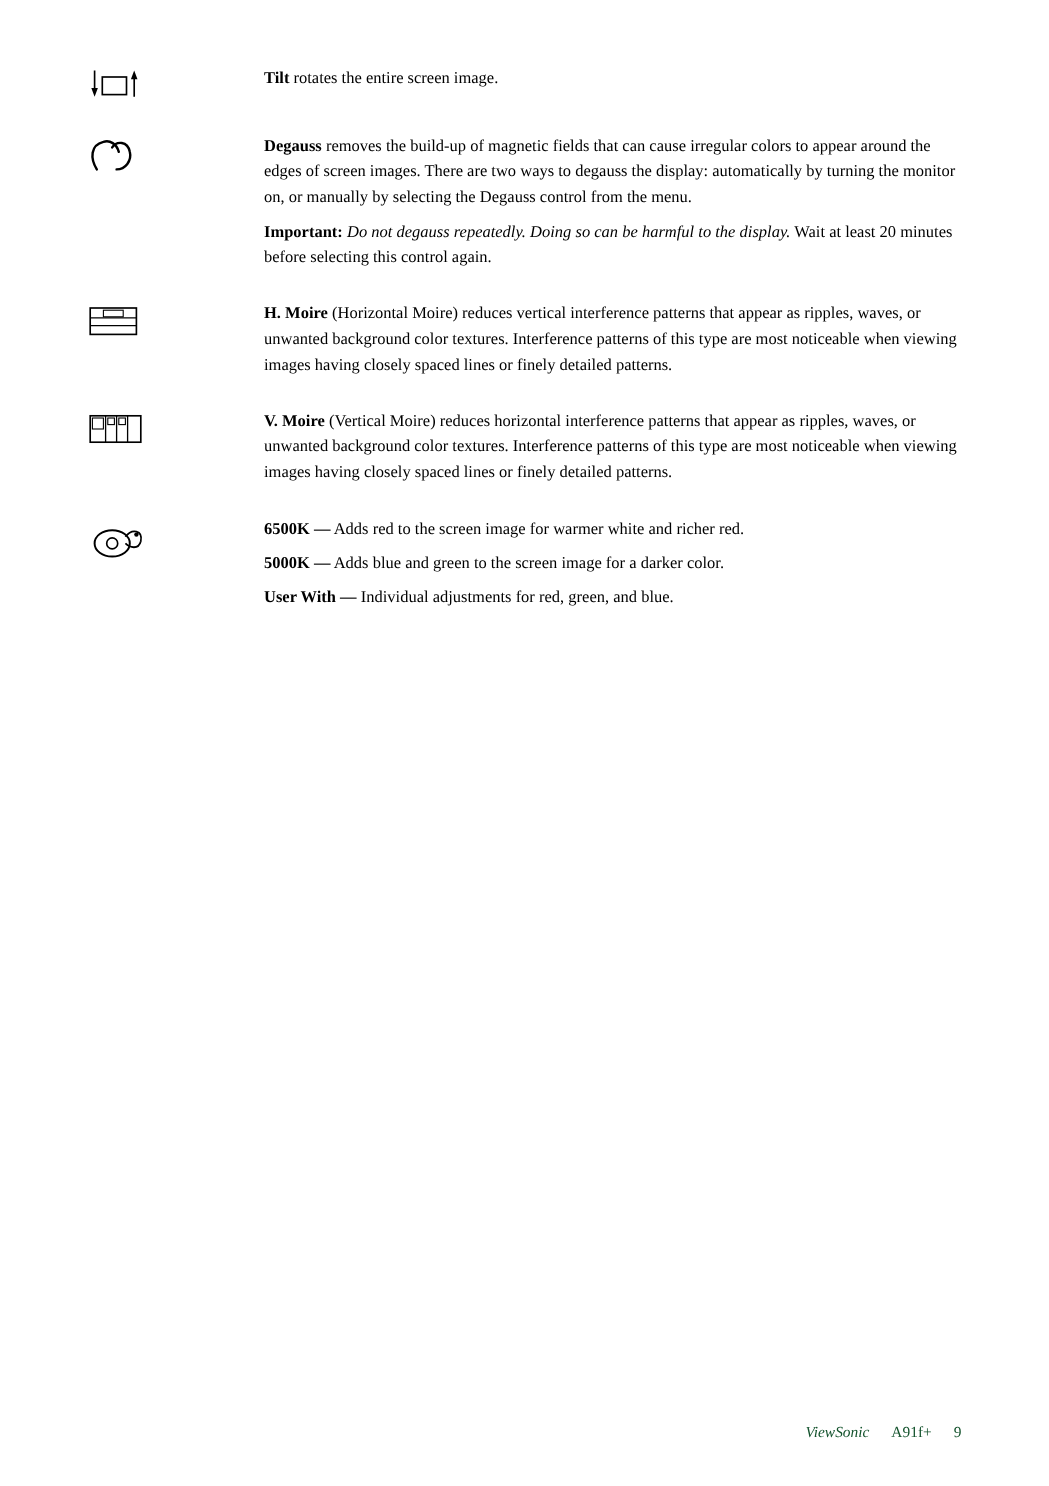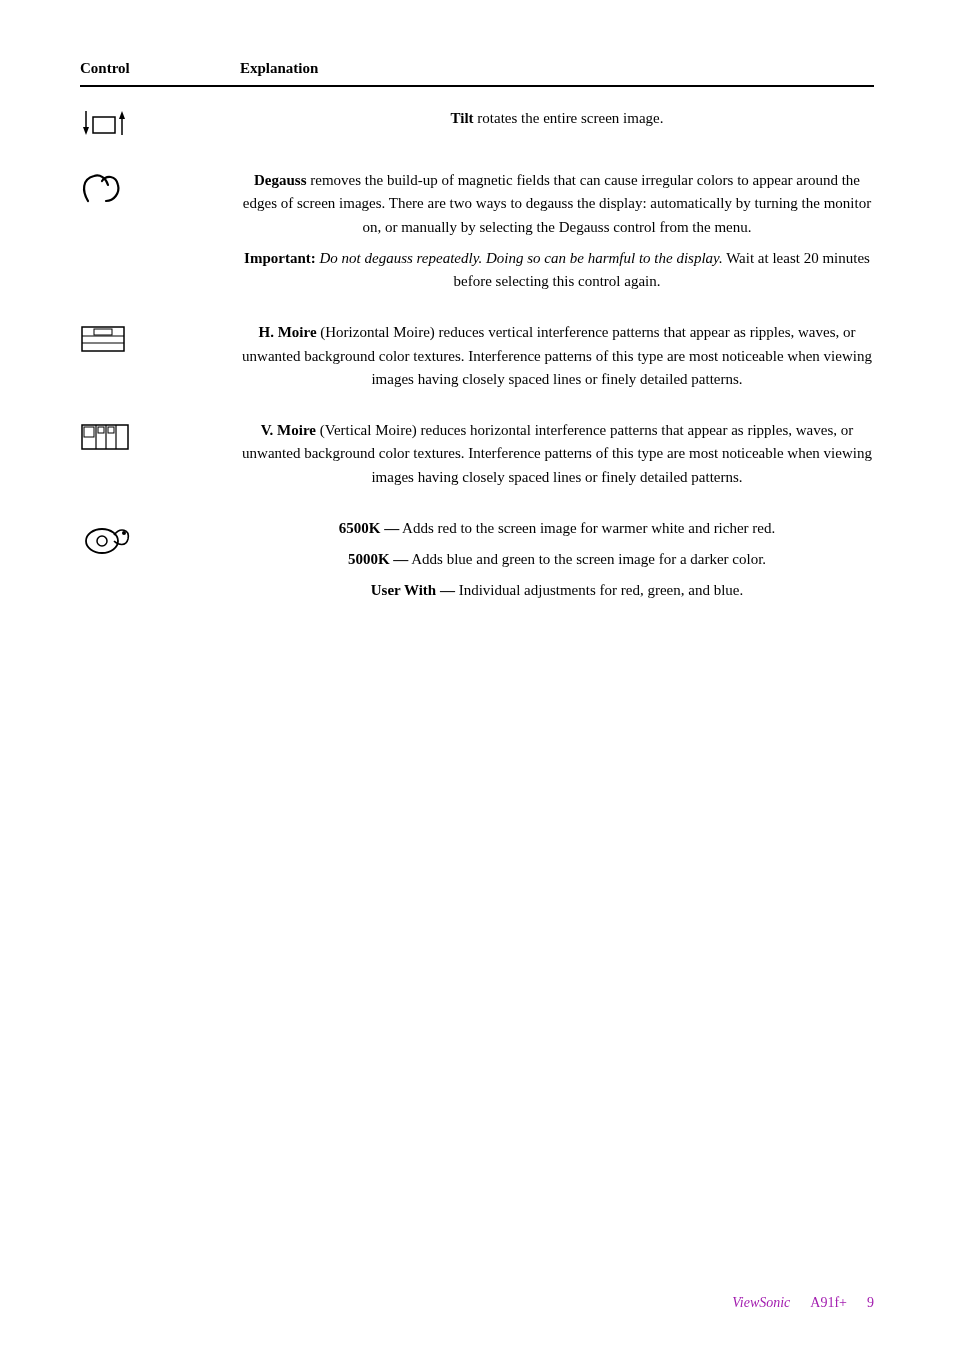--- a/index.html
+++ b/index.html
@@ -47,52 +47,47 @@
       justify-content: flex-start;
       padding-top: 2px;
     }
     .icon-cell svg {
       display: block;
     }
     .text-cell {
       flex: 1;
       font-size: 15px;
       line-height: 1.55;
-      text-align: center;
     }
     .text-cell p {
       margin-bottom: 8px;
     }
     .text-cell p:last-child {
       margin-bottom: 0;
     }
     .footer {
       position: absolute;
       bottom: 40px;
       right: 80px;
       font-size: 14px;
-      color: #a21caf;
+      color: #14532d;
       display: flex;
       gap: 20px;
       font-style: italic;
     }
     .footer-brand { font-style: italic; }
     .footer-model { font-style: normal; }
     .footer-page { font-style: normal; }
     b { font-weight: bold; }
     i { font-style: italic; }
   </style>
 </head>
 <body>
 <div class="page">
 
-  <div class="header-row">
-    <div class="header-control">Control</div>
-    <div class="header-explanation">Explanation</div>
-  </div>
 
   <div class="content-row">
     <div class="icon-cell">
 
       <svg width="52" height="32" viewBox="0 0 52 32">
 
         <line x1="6" y1="2" x2="6" y2="22" stroke="#000" stroke-width="1.5"></line>
         <polygon points="3,18 6,26 9,18" fill="#000"></polygon>
 
         <rect x="13" y="8" width="22" height="16" fill="none" stroke="#000" stroke-width="1.5"></rect>

